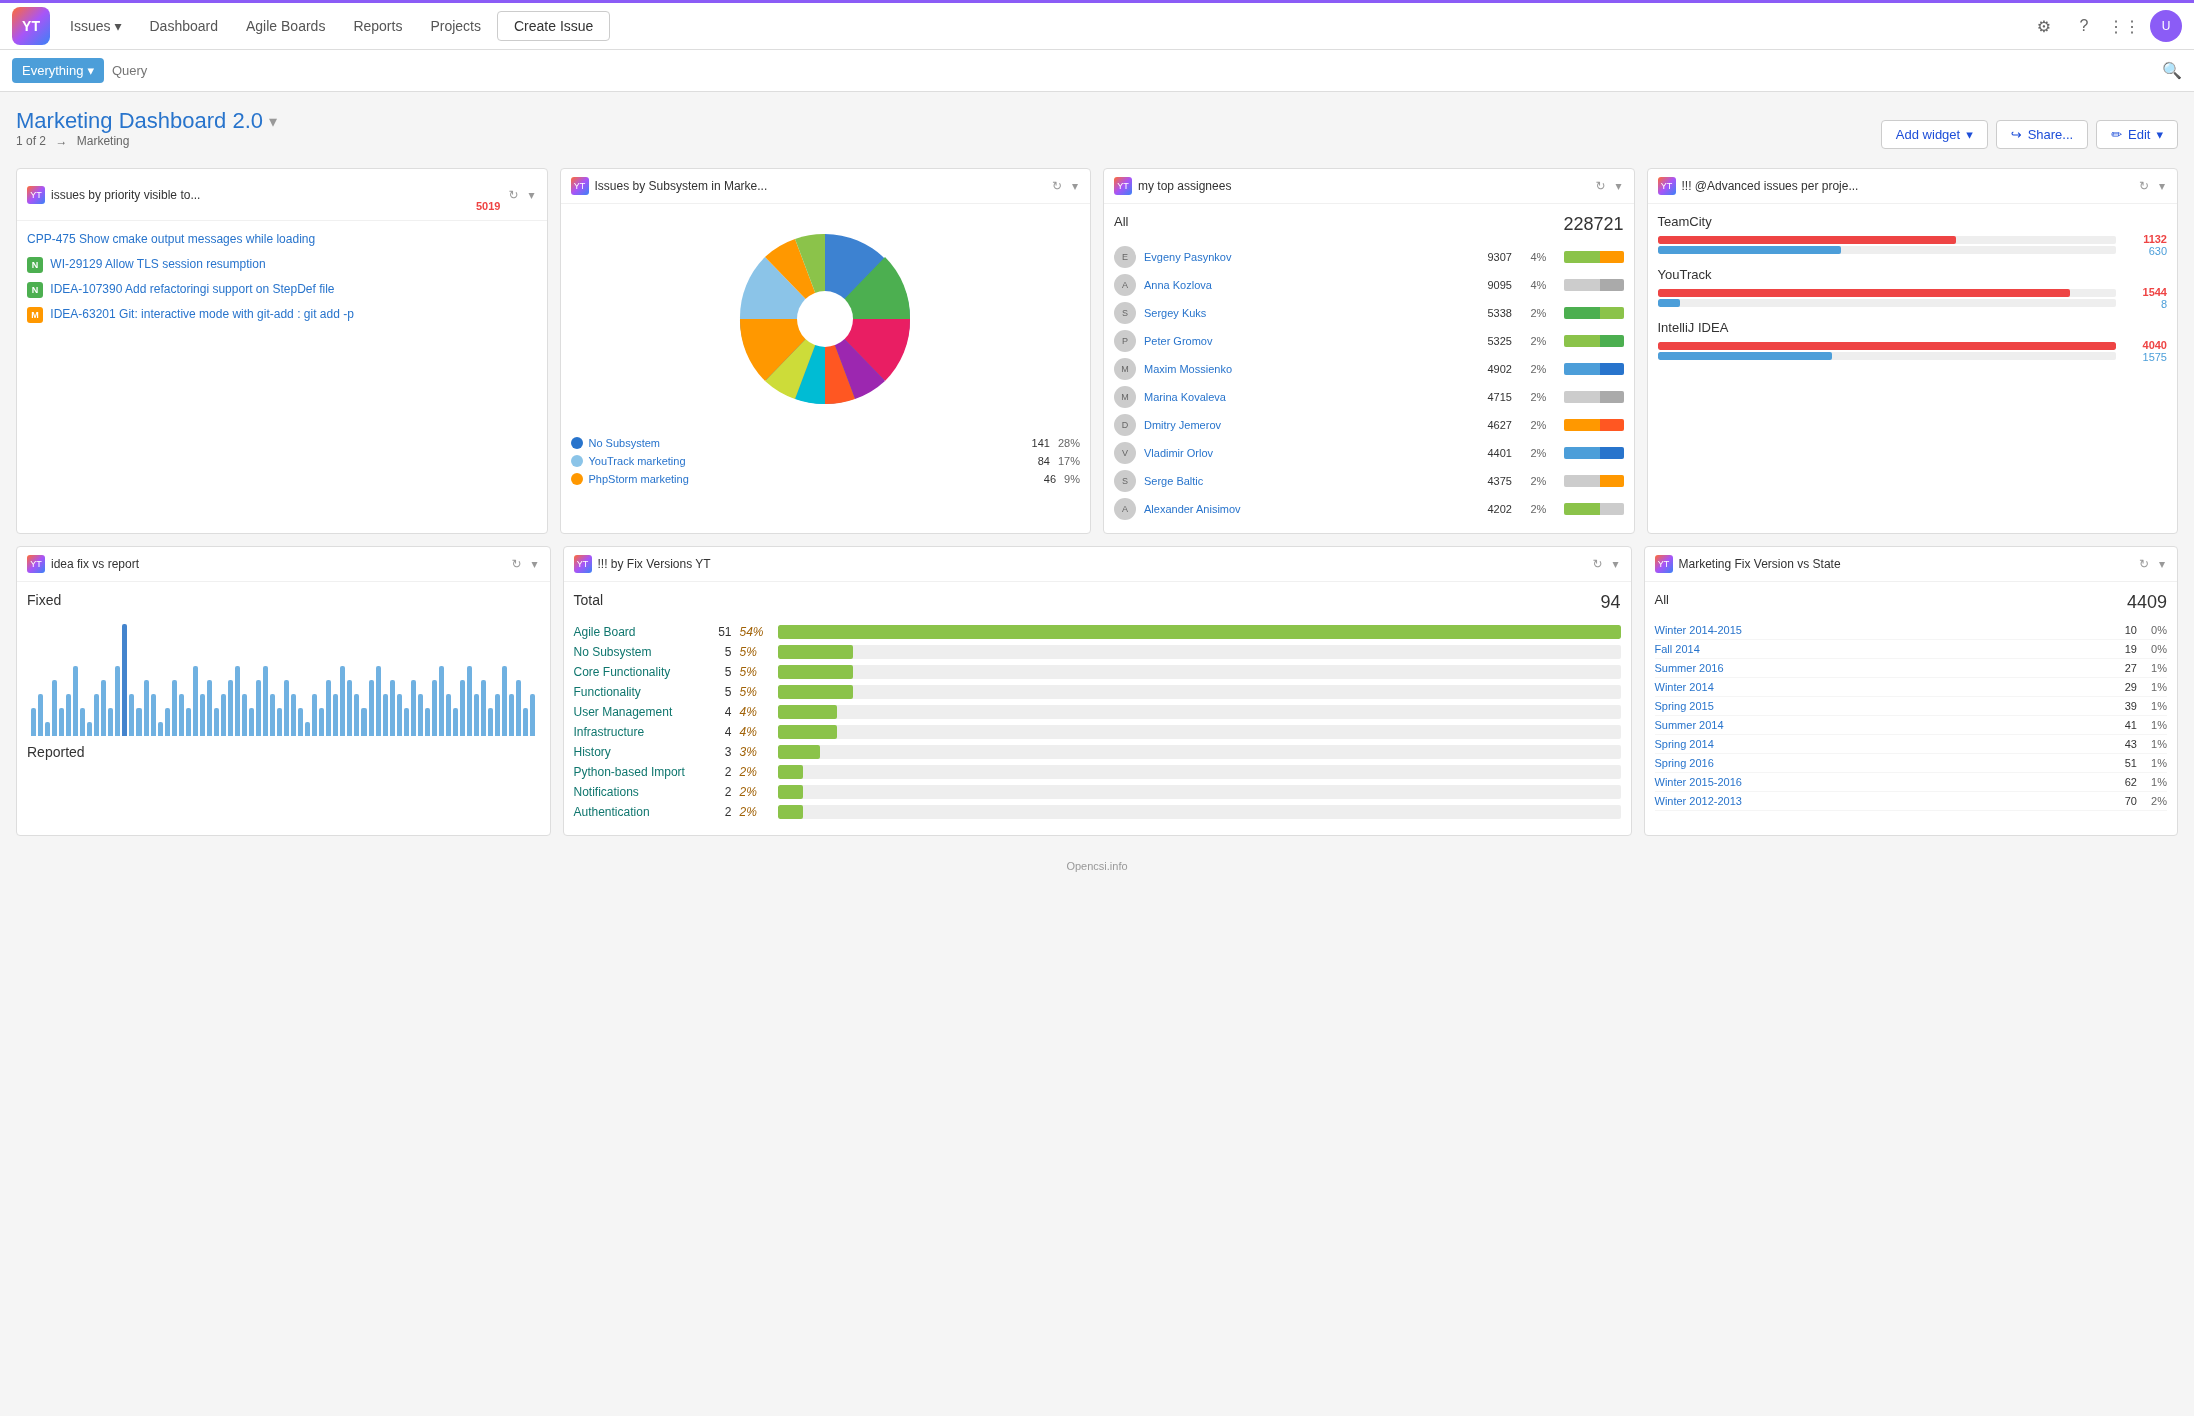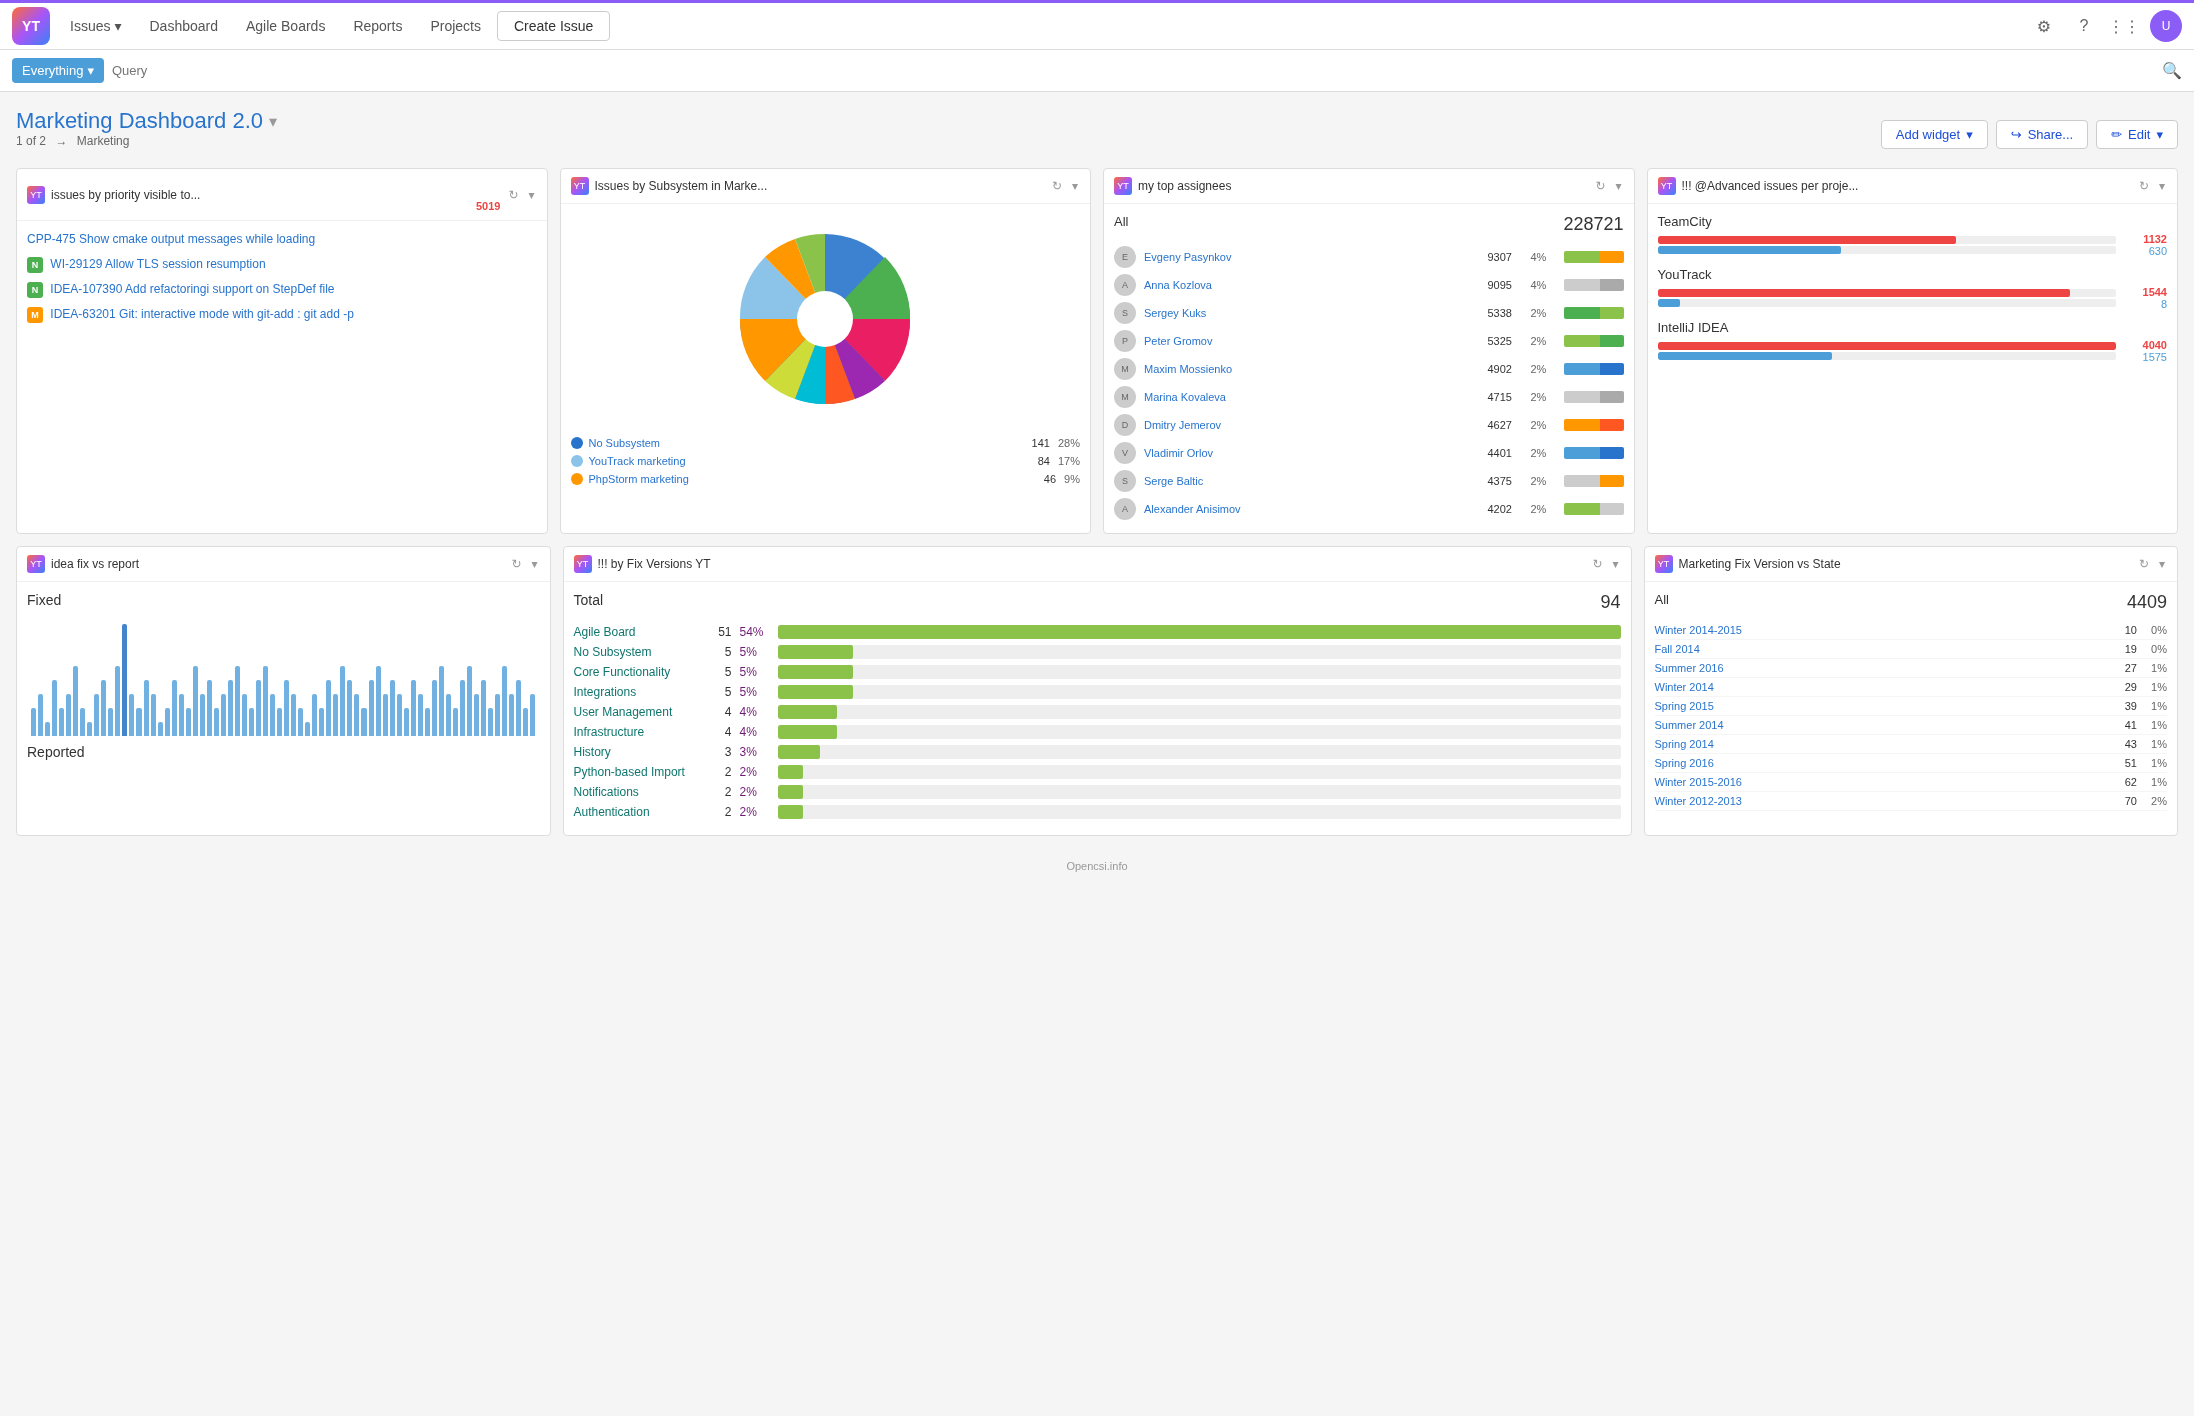--- a/index.html
+++ b/index.html
@@ -96,21 +96,21 @@
     .fix-footer { font-size: 14px; font-weight: 500; color: #333; margin-top: 8px; }
     
     
     .fix-versions-body { padding: 10px; }
     .fv-header { display: flex; justify-content: space-between; margin-bottom: 12px; text-align: center; }
     .fv-total-label { font-size: 14px; font-weight: 500; }
     .fv-total { font-size: 18px; font-weight: 300; }
     .fv-row { display: flex; align-items: center; gap: 8px; margin-bottom: 6px; font-size: 12px; }
     .fv-name { min-width: 130px; color: #0f766e; }
     .fv-count { min-width: 20px; text-align: right; font-weight: 500; }
-    .fv-pct { min-width: 30px; color: #701a75; }
+    .fv-pct { min-width: 30px; color: #a16207; font-style: italic; }
     .fv-bar-container { flex: 1; height: 14px; background: #eee; border-radius: 2px; overflow: hidden; }
     .fv-bar { height: 100%; background: #8bc34a; border-radius: 2px; }
     
     
     .mfv-body { padding: 10px; }
     .mfv-header { display: flex; justify-content: space-between; margin-bottom: 8px; }
     .mfv-all { font-size: 13px; }
     .mfv-total { font-size: 18px; font-weight: 300; }
     .mfv-row { display: flex; align-items: center; justify-content: space-between; padding: 3px 0; font-size: 11px; border-bottom: 1px solid #f5f5f5; }
     .mfv-name { color: #2874cc; flex: 1; }
@@ -596,21 +596,21 @@
   </div>
             <div class="fv-row">
     <span class="fv-name">Core Functionality</span>
     <span class="fv-count">5</span>
     <span class="fv-pct">5%</span>
     <div class="fv-bar-container">
       <div class="fv-bar" style="width:9%"></div>
     </div>
   </div>
             <div class="fv-row">
-    <span class="fv-name">Integrations</span>
+    <span class="fv-name">Functionality</span>
     <span class="fv-count">5</span>
     <span class="fv-pct">5%</span>
     <div class="fv-bar-container">
       <div class="fv-bar" style="width:9%"></div>
     </div>
   </div>
             <div class="fv-row">
     <span class="fv-name">User Management</span>
     <span class="fv-count">4</span>
     <span class="fv-pct">4%</span>

